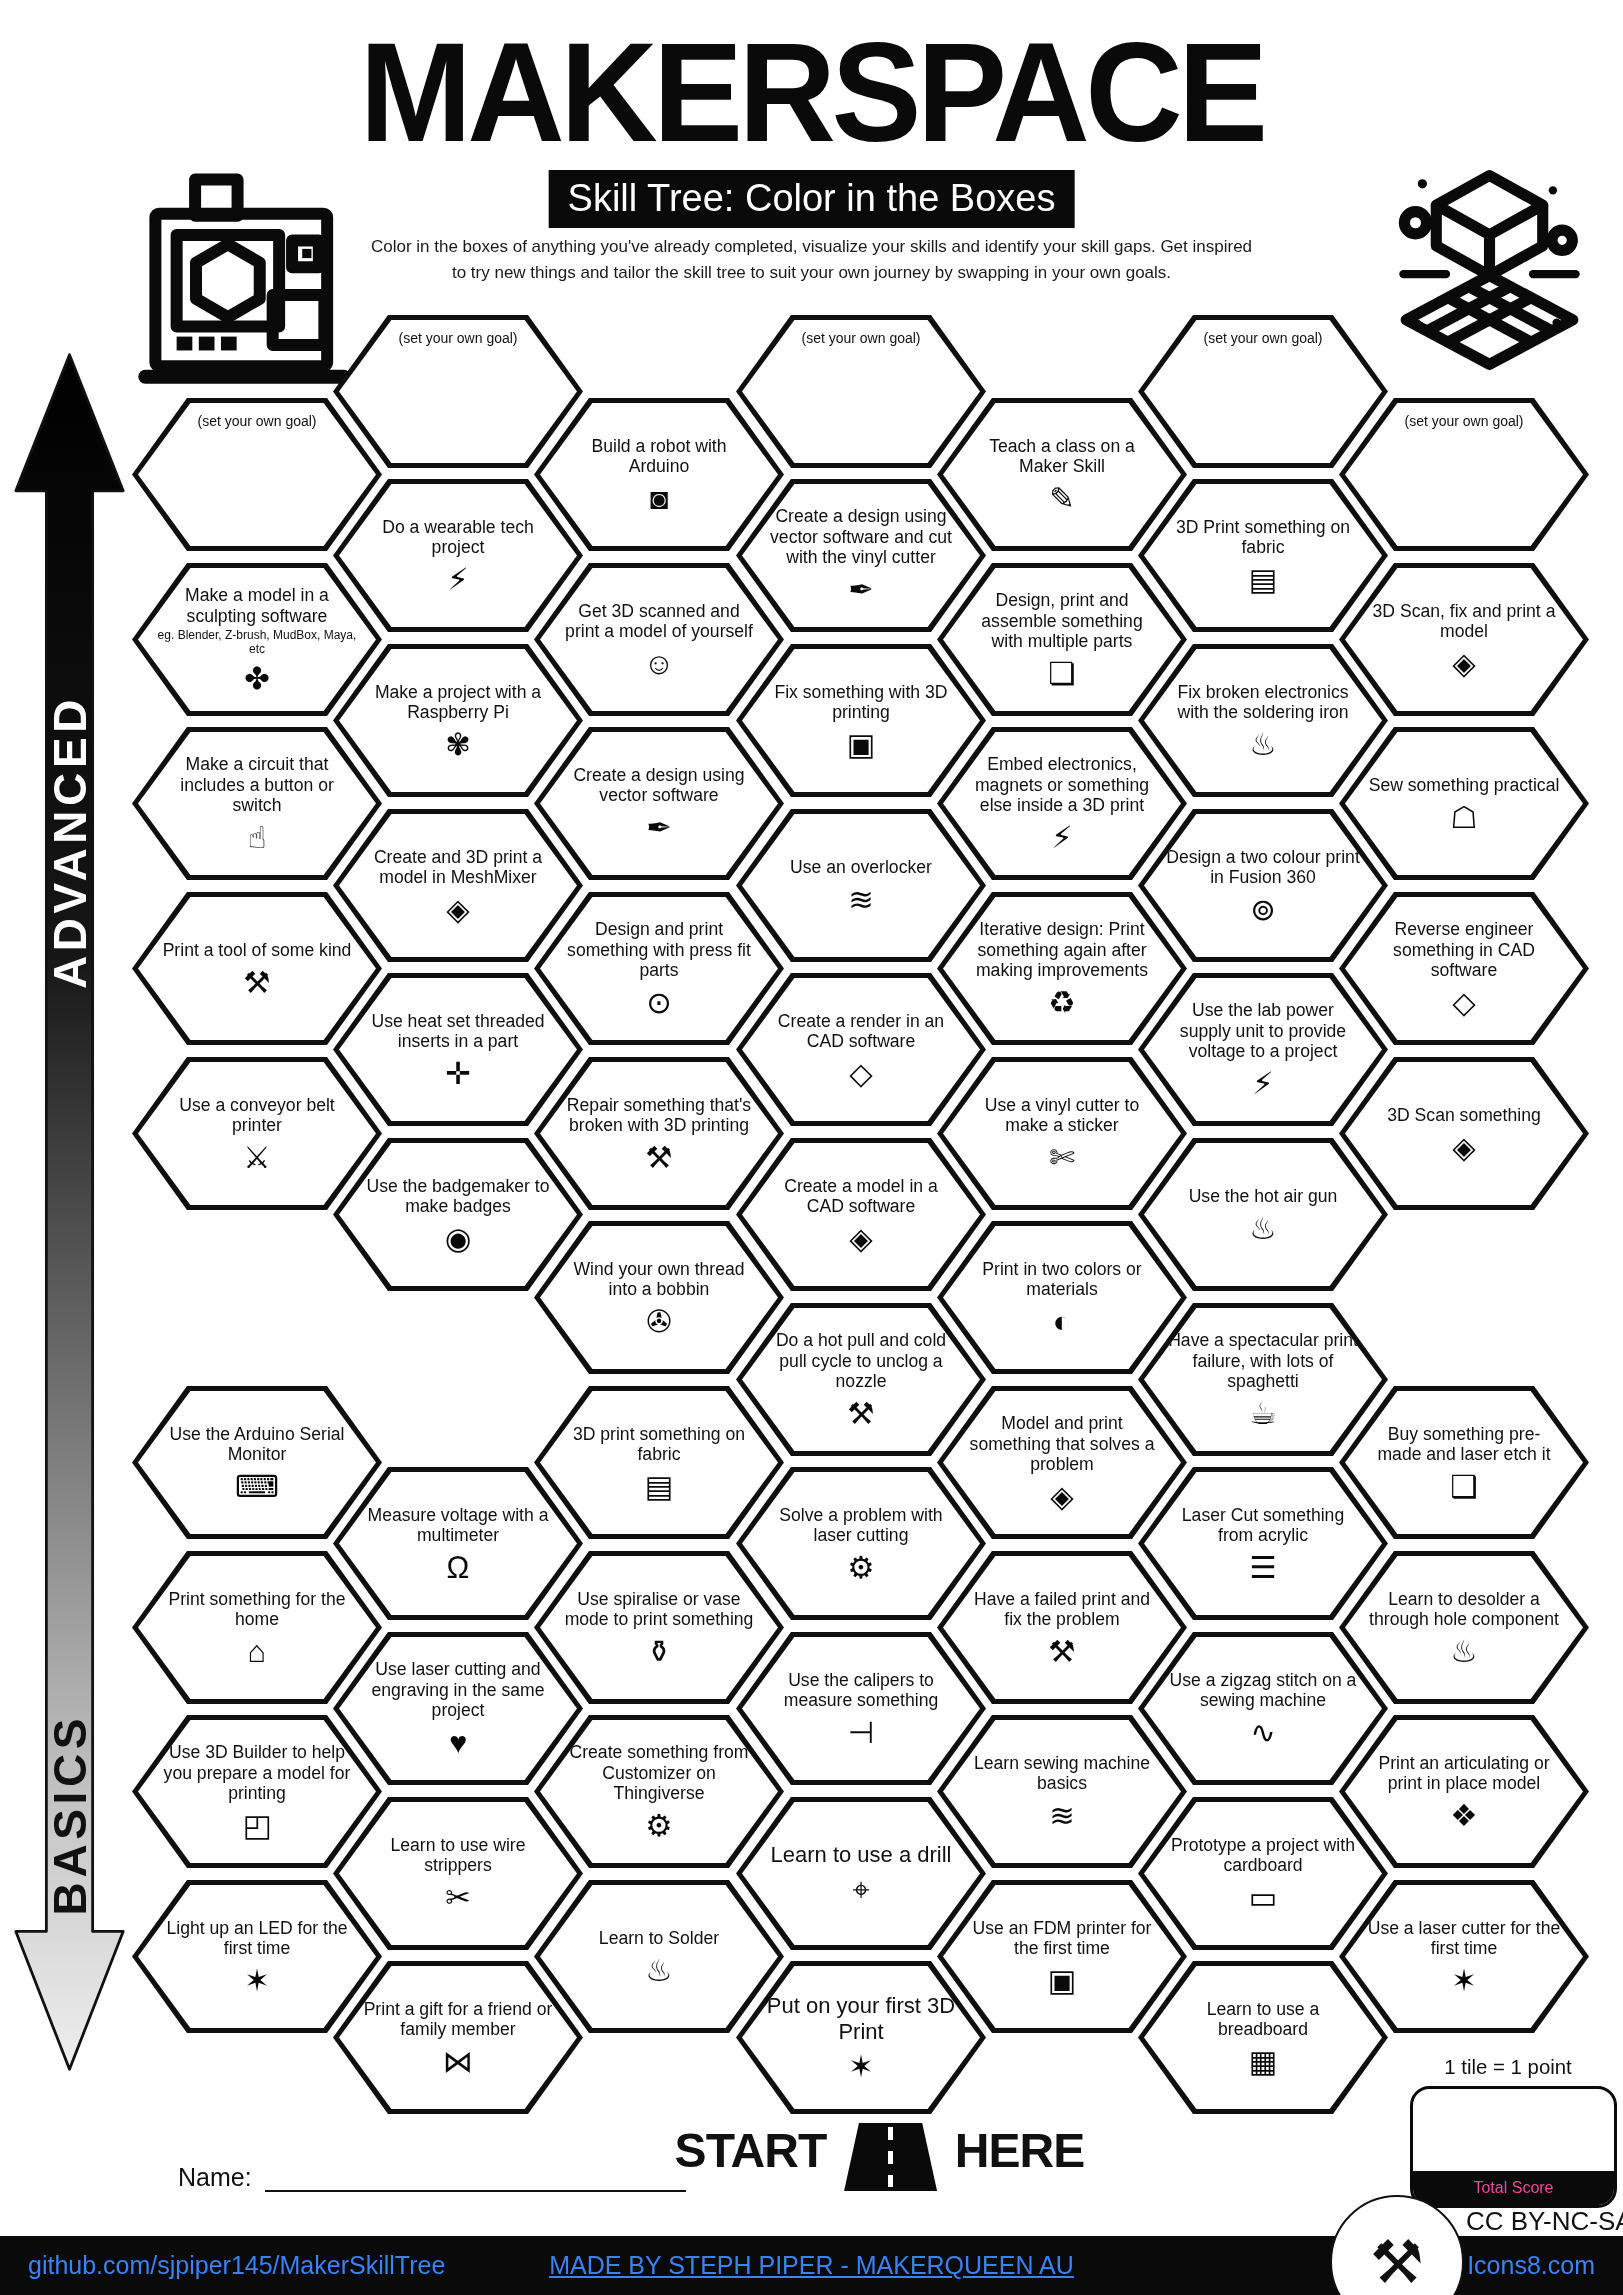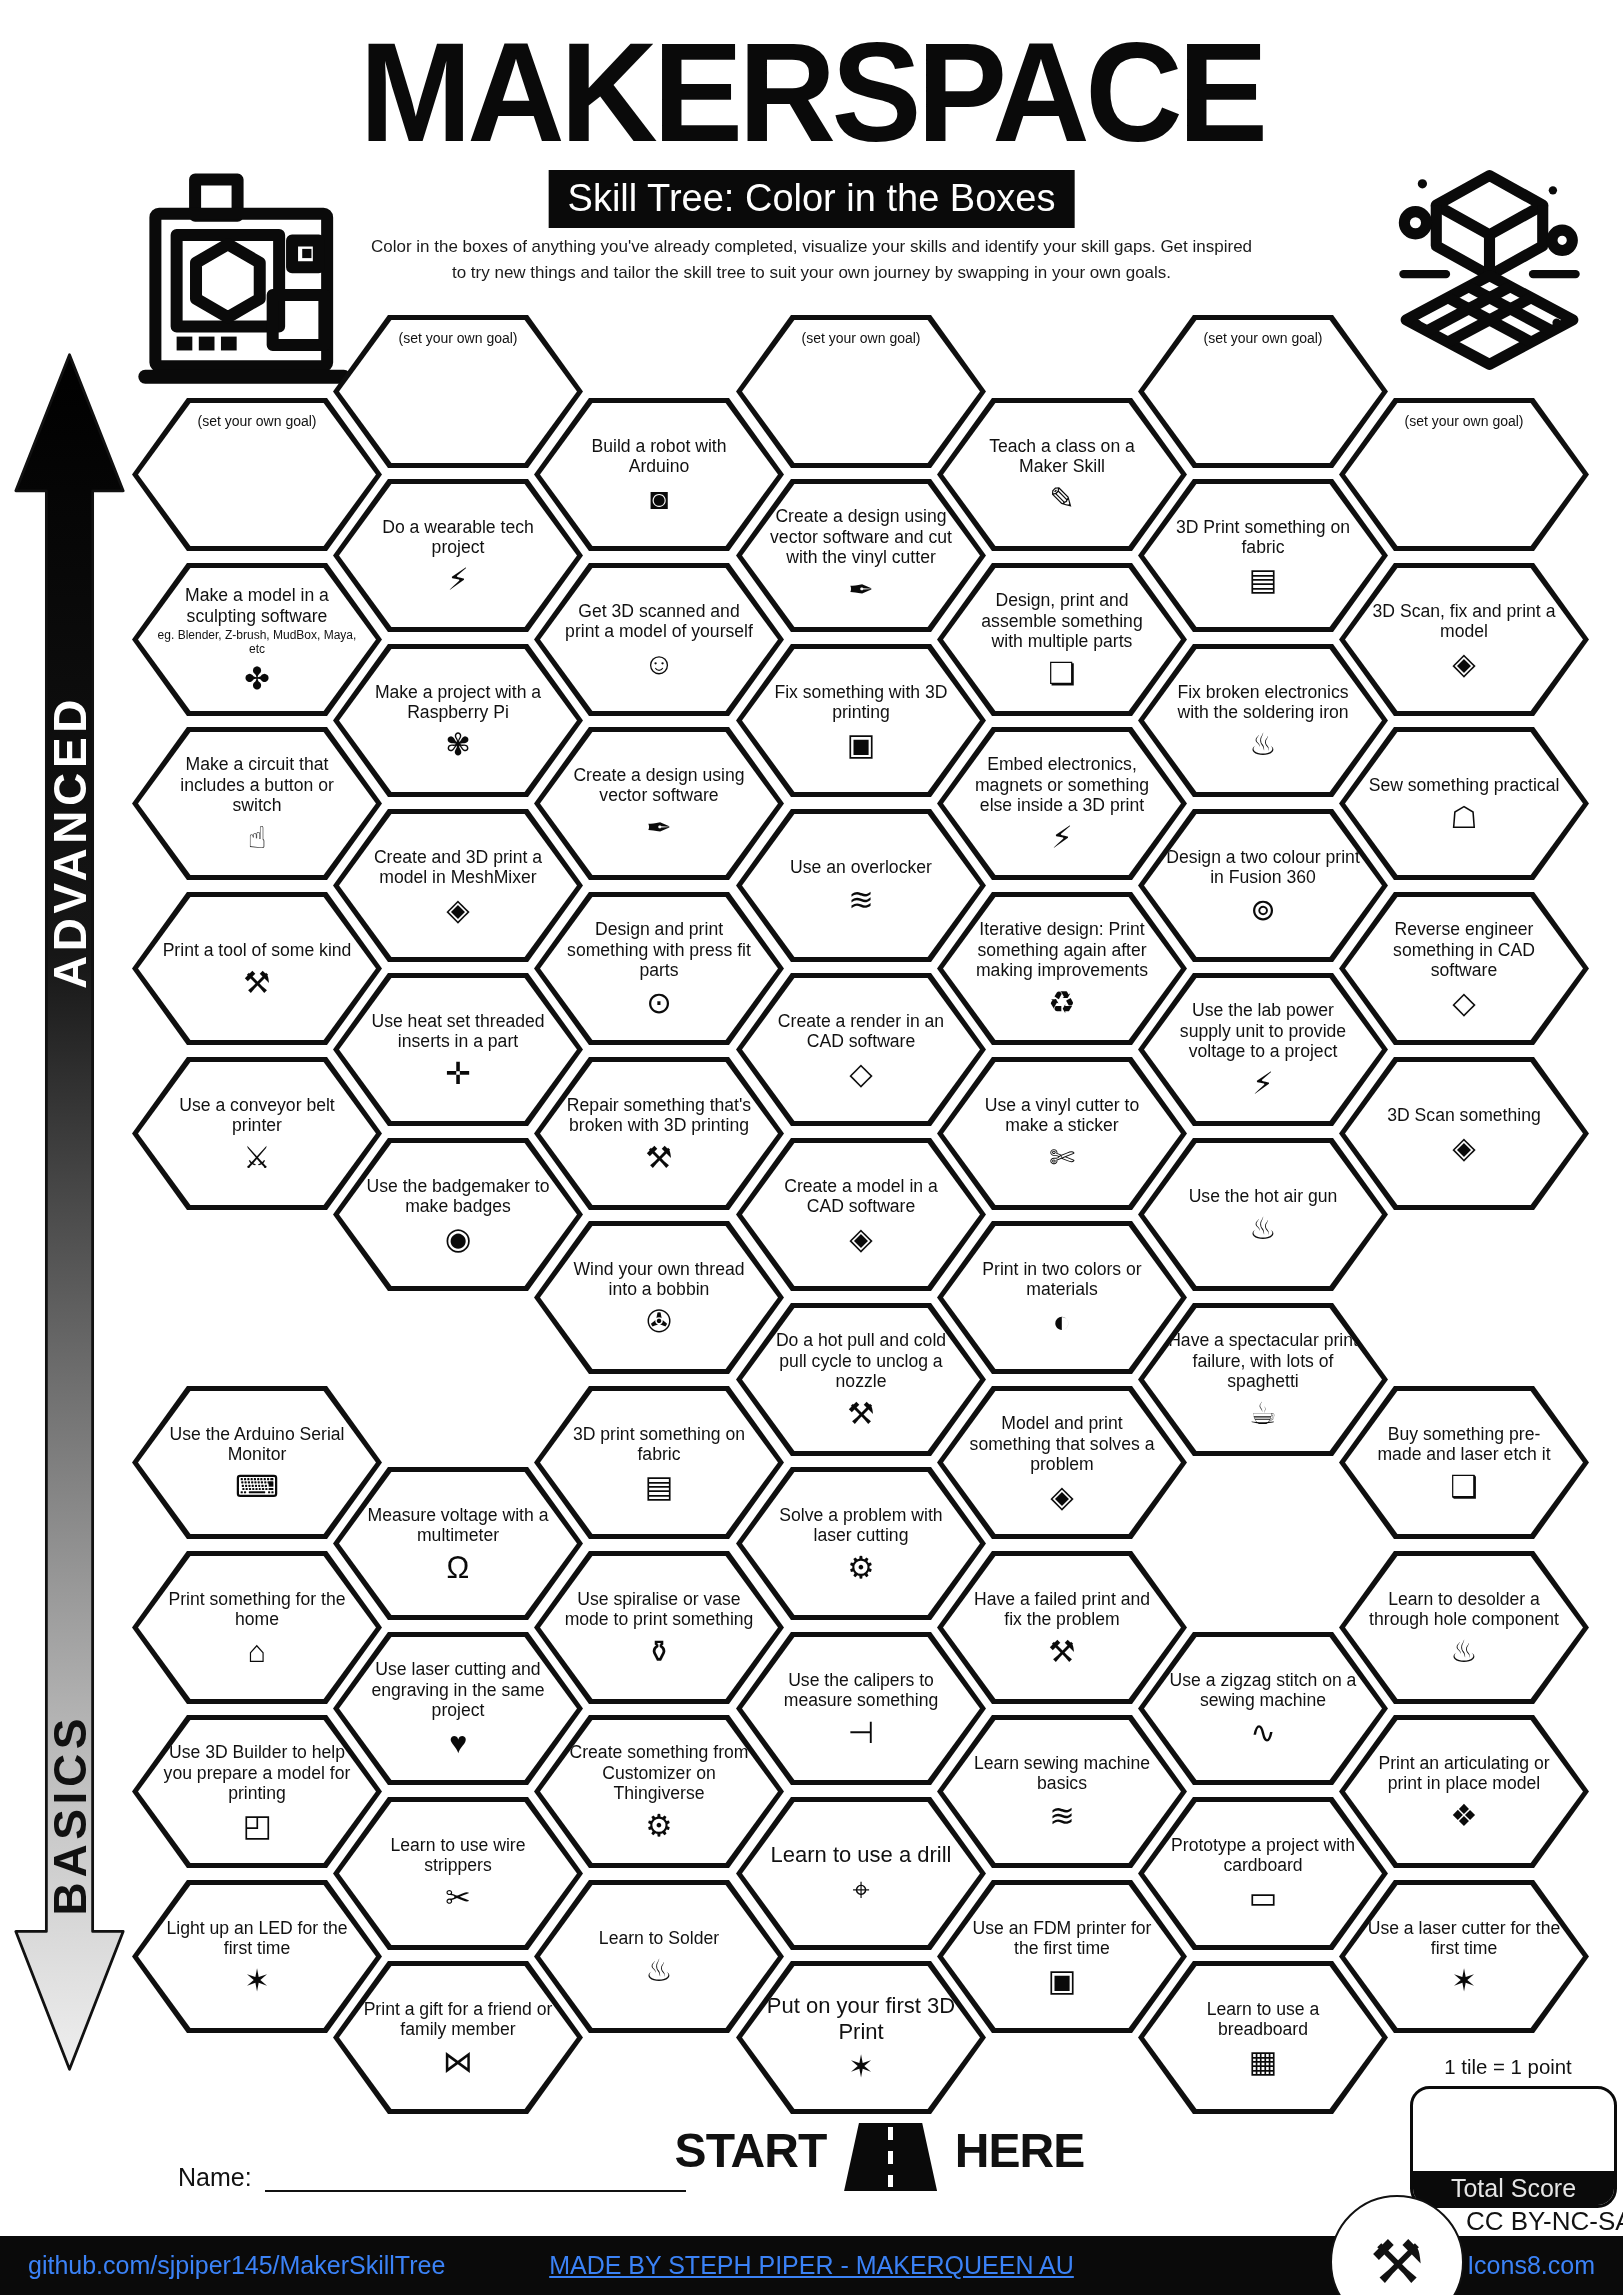--- a/index.html
+++ b/index.html
@@ -56,22 +56,22 @@
   
   #name-row{position:absolute;left:178px;top:2163px;display:flex;align-items:flex-end;}
   #name-label{font-size:25px;}
   #name-line{width:421px;border-bottom:2.8px solid #111;margin-left:13px;height:25px;}
 
   
   #tile-note{position:absolute;left:1406px;top:2056px;width:204px;text-align:center;font-size:20.4px;}
   #score-box{position:absolute;left:1410px;top:2086px;width:201px;height:116px;
              border:3.2px solid #0a0a0a;border-radius:19.4px;background:#fff;overflow:hidden;
              display:flex;flex-direction:column;justify-content:flex-end;}
-  #score-bar{height:34px;background:#0a0a0a;color:#e5e5e5;display:flex;align-items:center;justify-content:center;
-             font-size:25px;}
+  #score-bar{height:34px;background:#0a0a0a;color:#ec4899;display:flex;align-items:center;justify-content:center;
+             font-size:16px;}
 
   
   #cc-badge{position:absolute;left:1330px;top:2195px;width:130px;height:130px;border-radius:50%;
             background:#fff;border:2.8px solid #111;z-index:5;
             display:flex;align-items:center;justify-content:center;font-size:60px;}
   #cc-text{position:absolute;left:1466px;top:2206px;font-size:26px;white-space:nowrap;}
   #footer{position:absolute;left:0;top:2236px;width:100%;height:59px;background:#0a0a0a;color:#3b82f6;
           display:flex;align-items:center;justify-content:space-between;
           padding:0 28px;box-sizing:border-box;font-size:25px;z-index:2;}
   #footer .f-center{position:absolute;left:50%;transform:translateX(-50%);text-decoration:underline;}
@@ -540,20 +540,27 @@
           <div class="t-icon">♨</div>
         </div>
       </div>
       <div class="hex" style="left: 1138px; top: 1303px;">
         <div class="shape"></div>
         <div class="inner">
           <div class="t-label">Have a spectacular print failure, with lots of spaghetti</div>
           <div class="t-icon">☕</div>
         </div>
       </div>
+      <div class="hex" style="left: 1138px; top: 1467px;">
+        <div class="shape"></div>
+        <div class="inner">
+          <div class="t-label">Laser Cut something from acrylic</div>
+          <div class="t-icon">☰</div>
+        </div>
+      </div>
       <div class="hex" style="left: 1138px; top: 1632px;">
         <div class="shape"></div>
         <div class="inner">
           <div class="t-label">Use a zigzag stitch on a sewing machine</div>
           <div class="t-icon">∿</div>
         </div>
       </div>
       <div class="hex" style="left: 1138px; top: 1797px;">
         <div class="shape"></div>
         <div class="inner">

